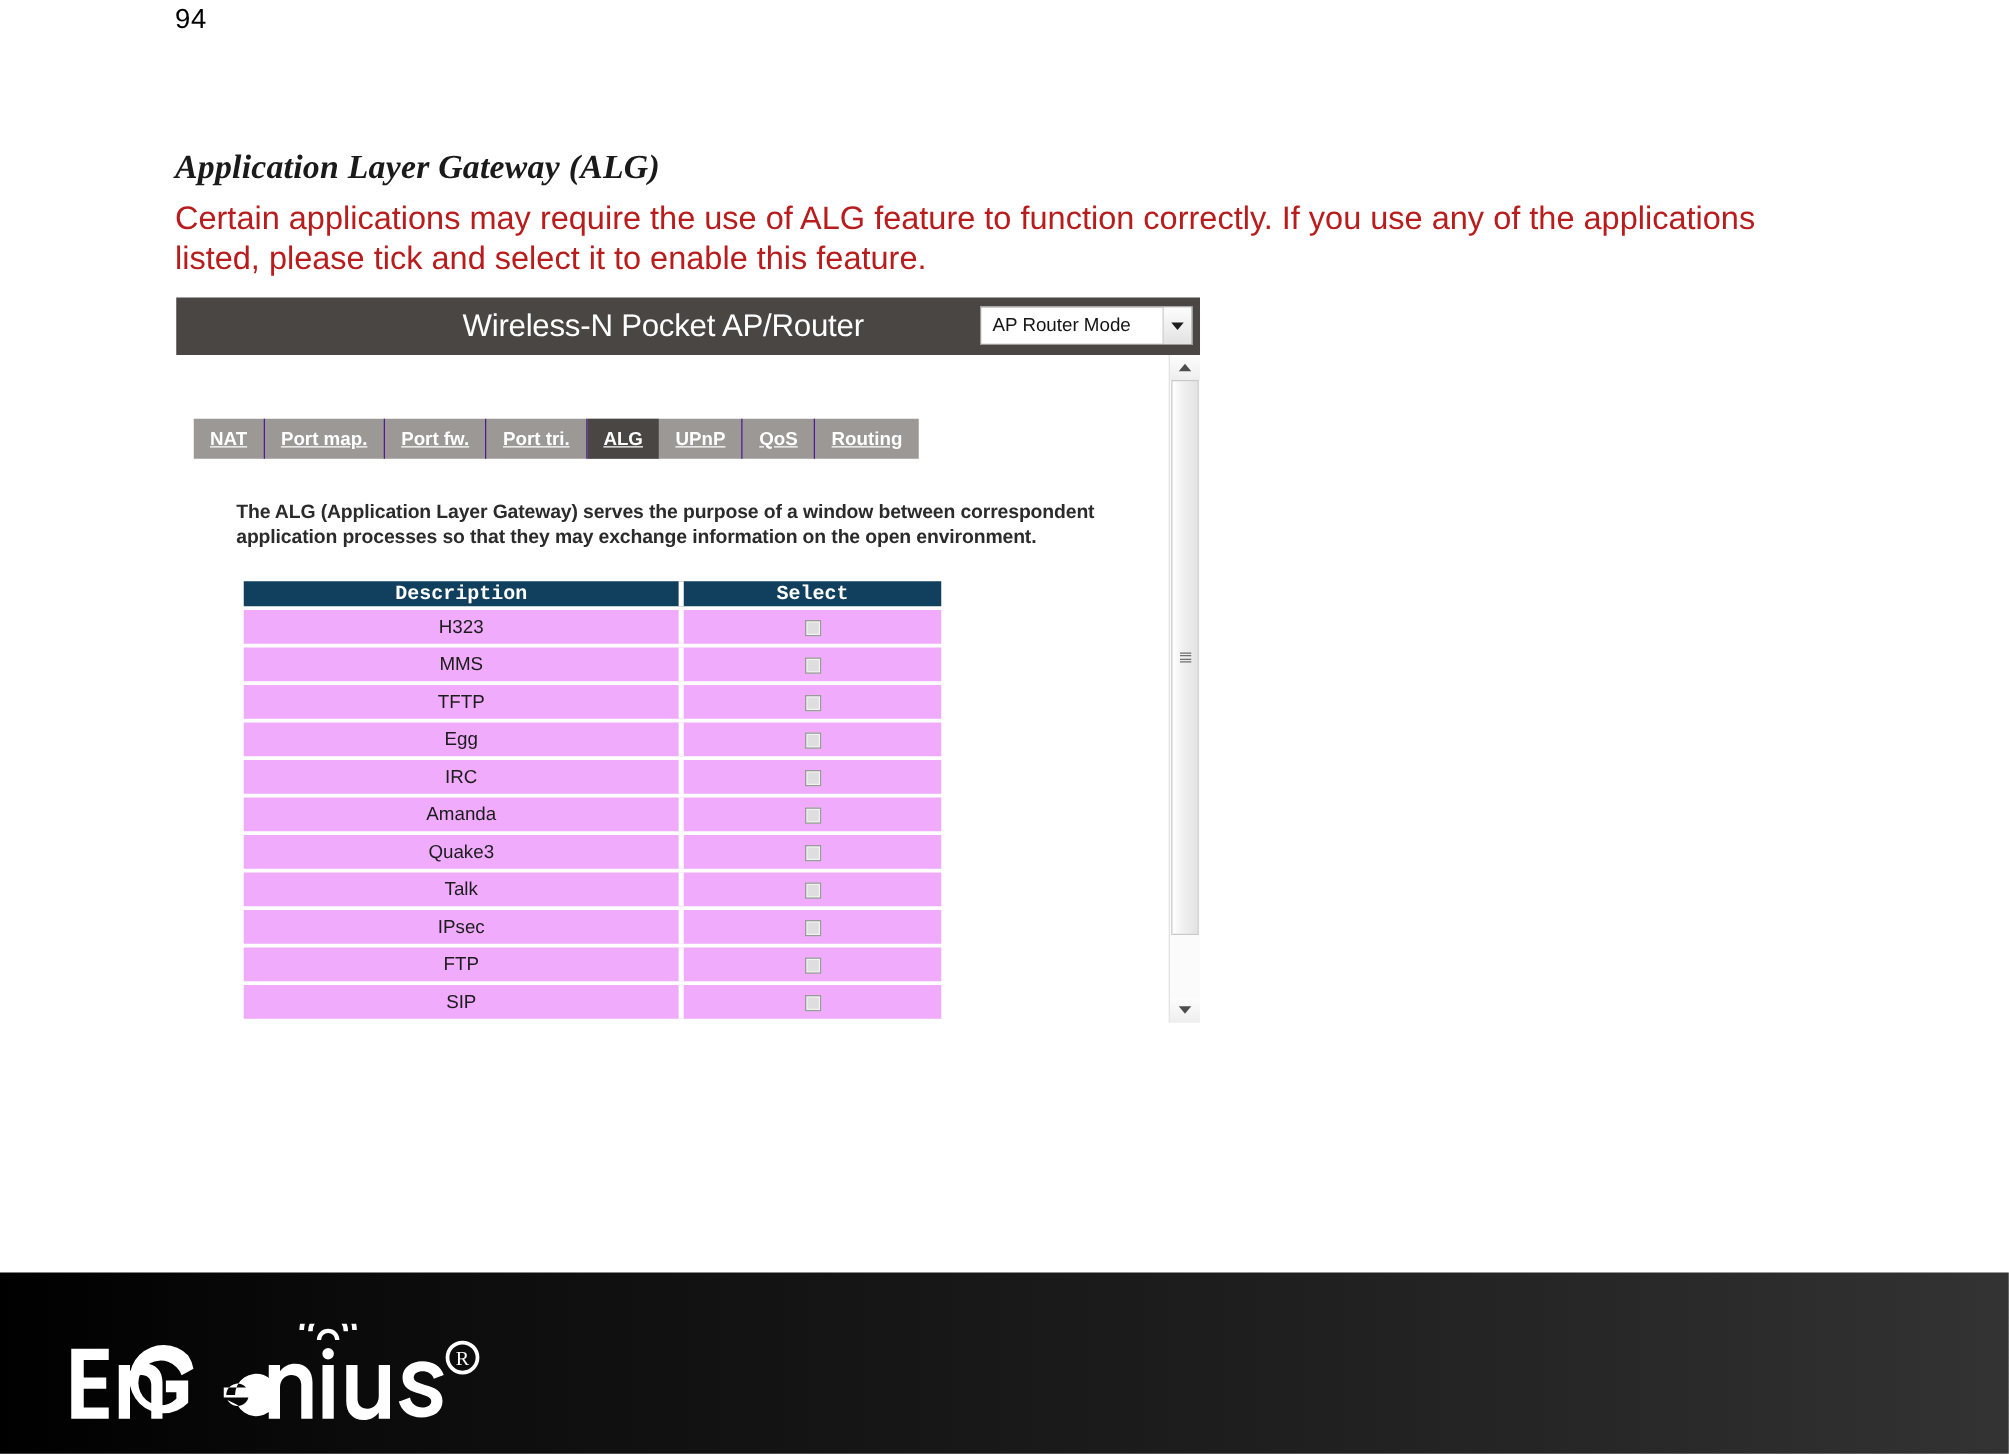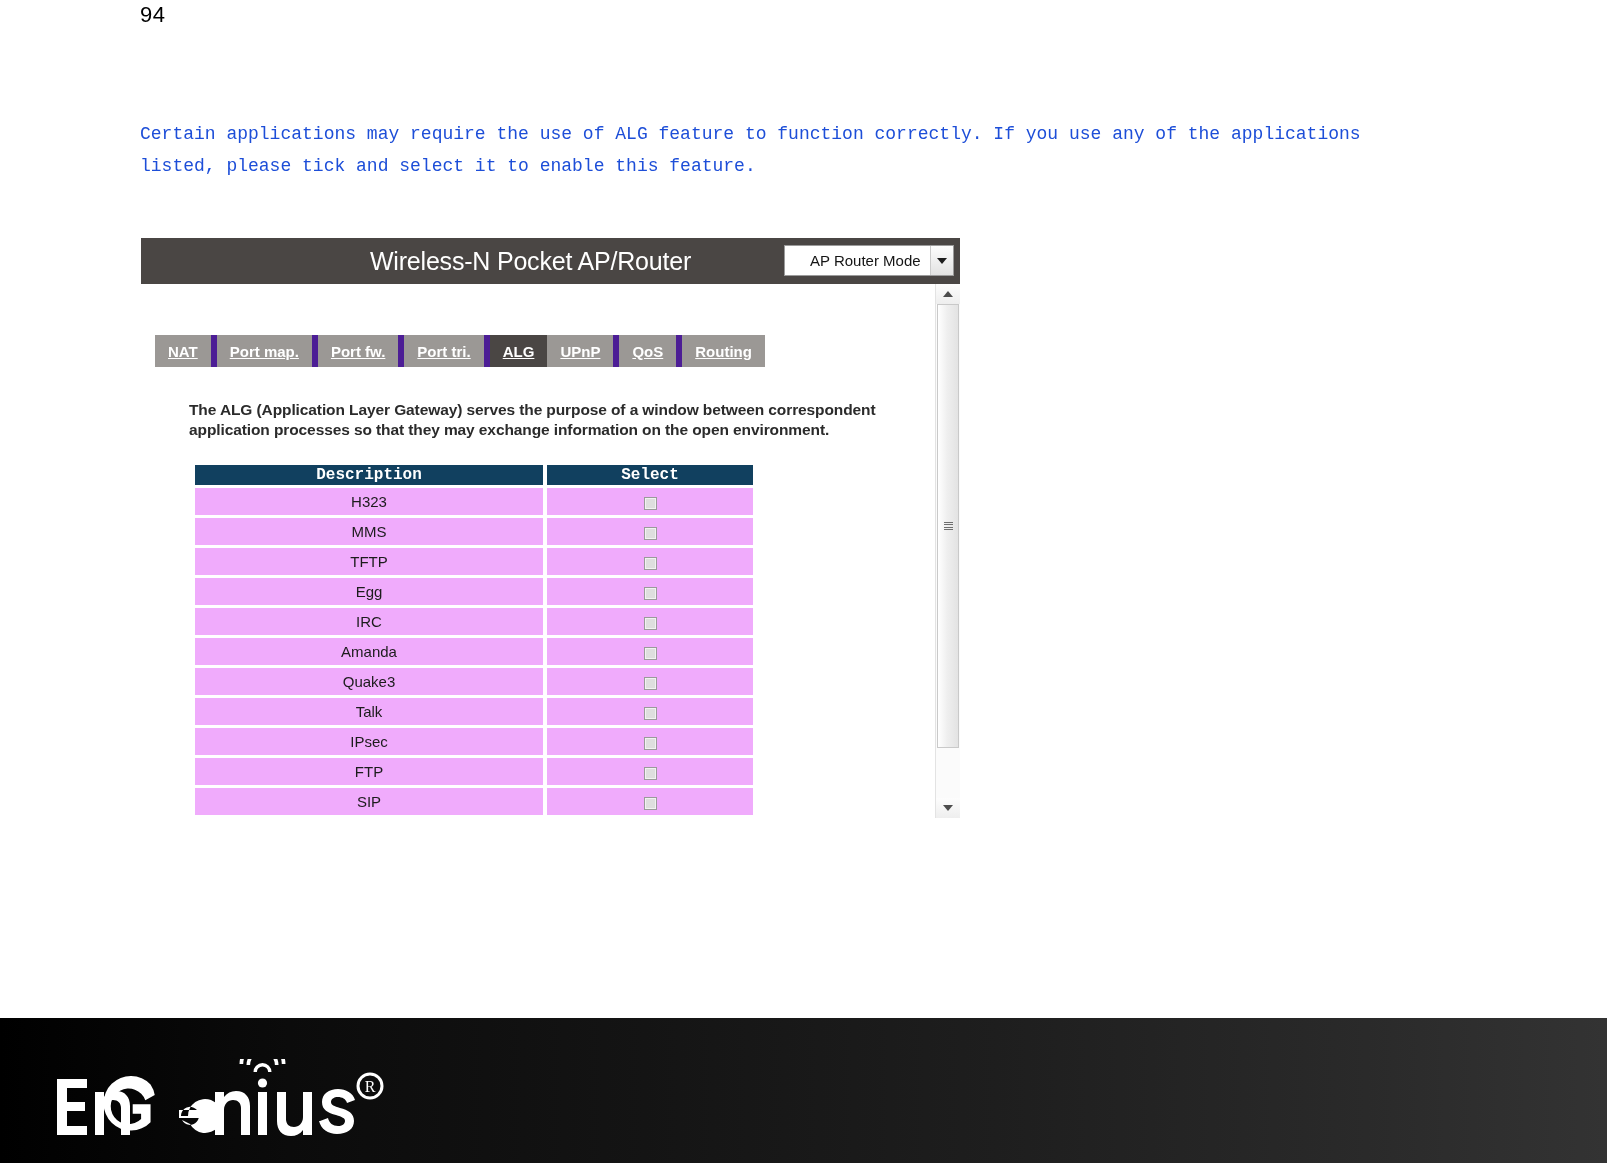--- a/index.html
+++ b/index.html
@@ -36,24 +36,24 @@
   .section-heading {
     font-family: "Liberation Serif", serif;
     font-style: italic;
     font-weight: bold;
     font-size: 27px;
     color: #1a1a1a;
     margin: 0 0 9px 0;
     letter-spacing: 0.2px;
   }
   .section-para {
-    font-family: Liberation Mono, monospace;
-    font-size: 18px;
+    font-family: Liberation Sans, sans-serif;
+    font-size: 26px;
     line-height: 32px;
-    color: #1d4ed8;
+    color: #b91c1c;
     margin: 0;
     max-width: 1285px;
   }
 
   
   .router-shot {
     position: absolute;
     left: 141px;
     top: 238px;
     width: 819px;
@@ -91,21 +91,20 @@
     align-items: center;
     box-sizing: border-box;
   }
   .mode-select .mode-label {
     flex: 1;
     font-family: "Liberation Sans", sans-serif;
     font-size: 15px;
     color: #141414;
     padding-left: 9px;
     white-space: nowrap;
-    margin-left: 16px;
   }
   .mode-select .mode-arrow {
     width: 22px;
     height: 29px;
     background: linear-gradient(#fdfdfd, #e2e2e2);
     border-left: 1px solid #cbcbcb;
     display: flex;
     align-items: center;
     justify-content: center;
   }
@@ -138,21 +137,21 @@
     background: #9b9895;
     height: 32px;
     align-items: stretch;
     padding: 0;
   }
   .tab {
     display: flex;
     align-items: center;
     justify-content: center;
     padding: 0 13px;
-    border-right: 6px solid #4c1d95;
+    border-right: 1px solid #4c1d95;
     box-sizing: border-box;
   }
   .tab:last-child { border-right: none; justify-content: center; }
   .tab .tab-text {
     font-family: "Liberation Sans", sans-serif;
     font-weight: bold;
     font-size: 15px;
     color: #ffffff;
     text-decoration: underline;
     white-space: nowrap;
@@ -299,20 +298,21 @@
     height: 86px;
     width: 330px;
   }
 </style>
 </head>
 <body>
 
 <div class="page-number">94</div>
 
 <div class="doc-section">
+  <h2 class="section-heading">Application Layer Gateway (ALG)</h2>
   <p class="section-para">Certain applications may require the use of ALG feature to function correctly. If you use any of the applications listed, please tick and select it to enable this feature.</p>
 </div>
 
 <div class="router-shot">
 
   <div class="router-header">
     <div class="router-title">Wireless-N Pocket AP/Router</div>
     <div class="mode-select">
       <span class="mode-label">AP Router Mode</span>
       <span class="mode-arrow">

